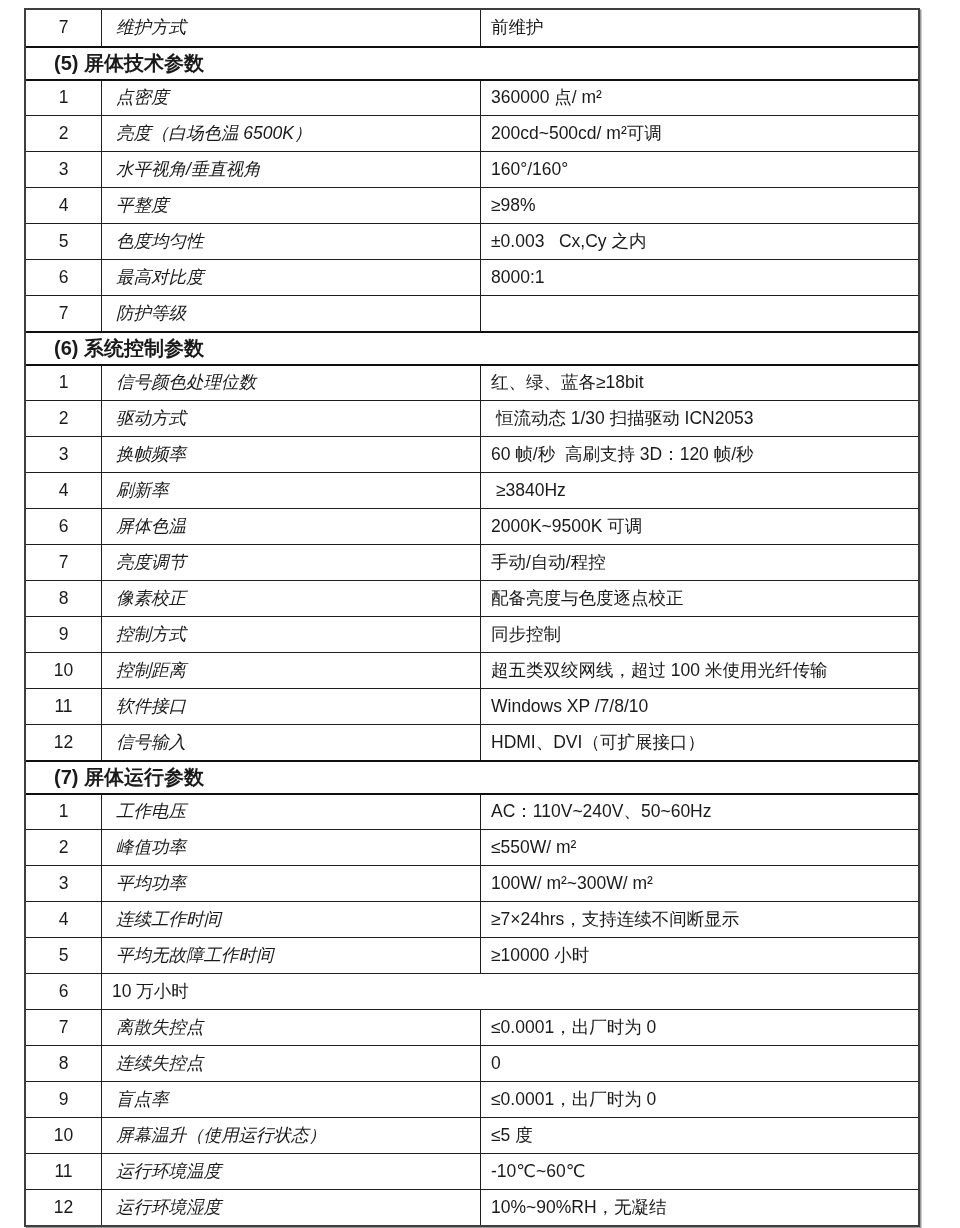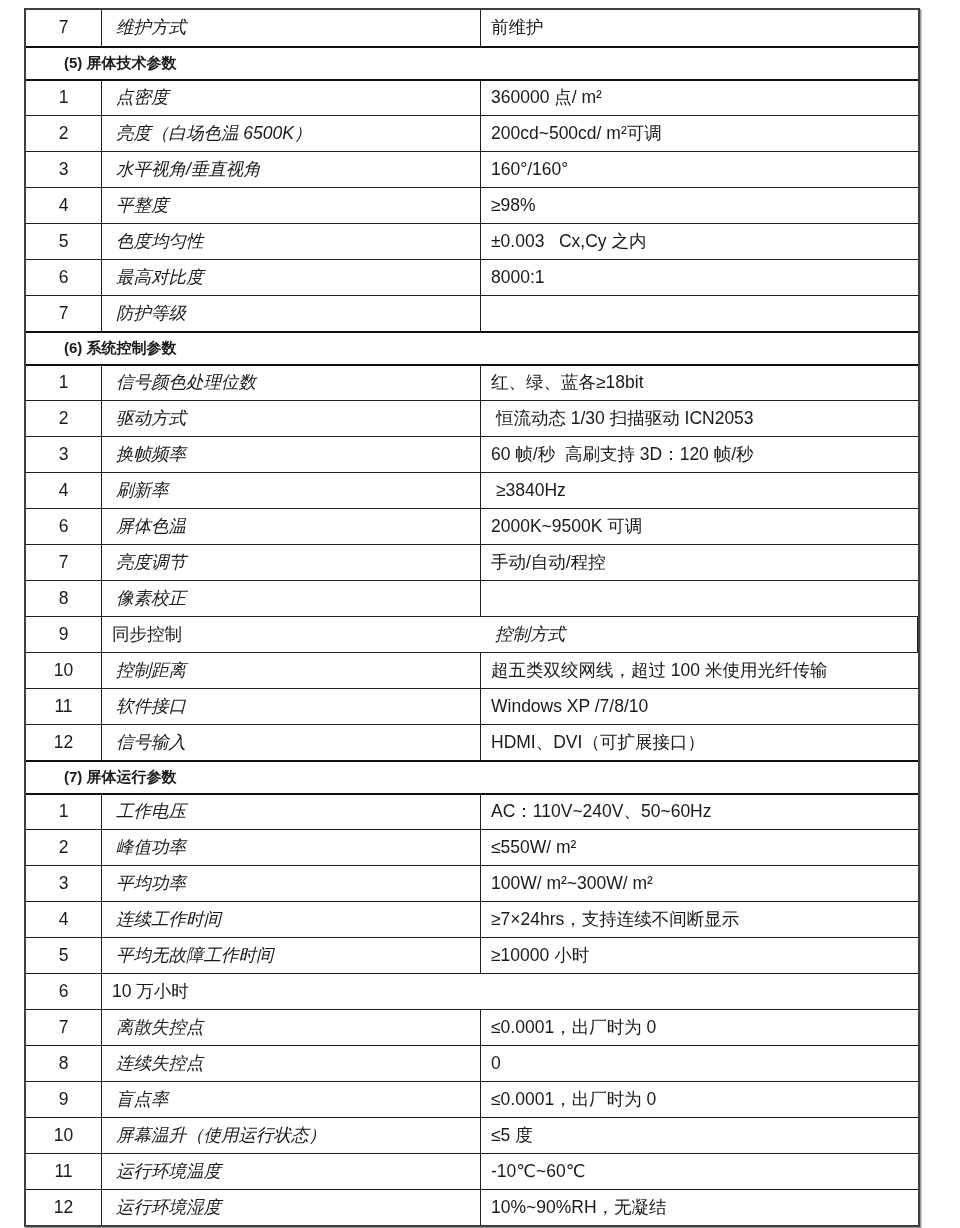--- a/index.html
+++ b/index.html
@@ -47,22 +47,22 @@
     padding-left: 14px;
     border-right: 1.4px solid #1f1f1f;
     font-style: italic;
   }
   .value {
     padding-left: 10px;
     white-space: pre-wrap;
   }
   .section-title {
     font-weight: bold;
-    font-size: 15px;
-    padding-left: 38px;
+    font-size: 20px;
+    padding-left: 28px;
     white-space: pre-wrap;
   }
 </style>
 </head>
 <body>
 
 <div class="spec-table" id="spec-table">
     <div class="row">
       <div class="cell num">7</div>
       <div class="cell label">维护方式</div>
@@ -134,25 +134,26 @@
       <div class="cell value">2000K~9500K 可调</div>
     </div>
     <div class="row">
       <div class="cell num">7</div>
       <div class="cell label">亮度调节</div>
       <div class="cell value">手动/自动/程控</div>
     </div>
     <div class="row">
       <div class="cell num">8</div>
       <div class="cell label">像素校正</div>
+      <div class="cell value">配备亮度与色度逐点校正</div>
     </div>
     <div class="row">
       <div class="cell num">9</div>
+      <div class="cell label">控制方式</div>
       <div class="cell value">同步控制</div>
-      <div class="cell label">控制方式</div>
     </div>
     <div class="row">
       <div class="cell num">10</div>
       <div class="cell label">控制距离</div>
       <div class="cell value">超五类双绞网线，超过 100 米使用光纤传输</div>
     </div>
     <div class="row">
       <div class="cell num">11</div>
       <div class="cell label">软件接口</div>
       <div class="cell value">Windows XP /7/8/10</div>

